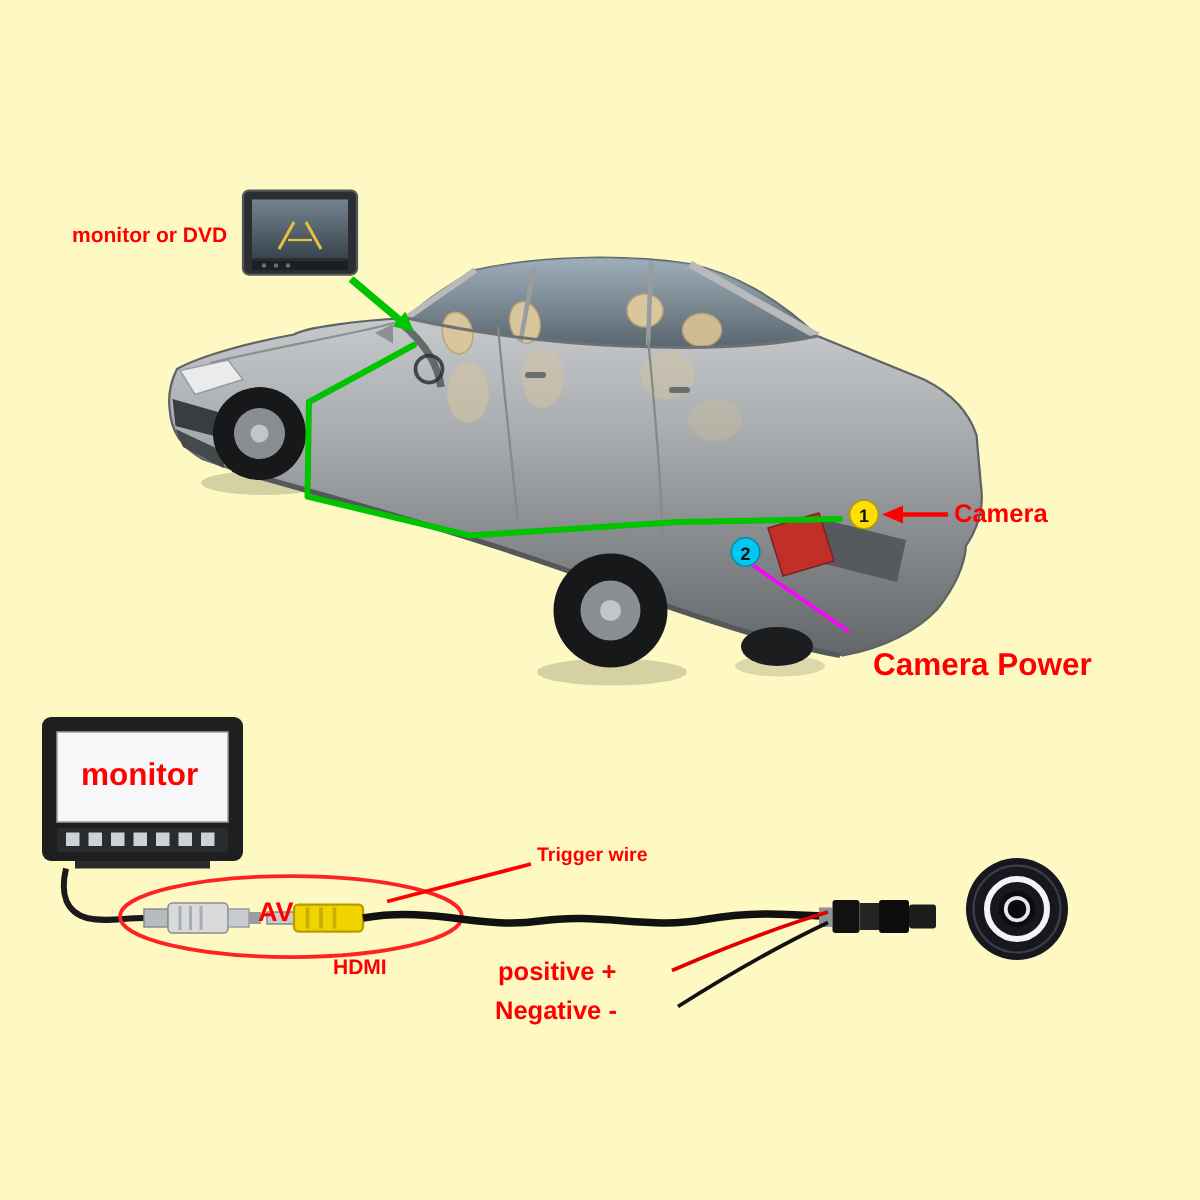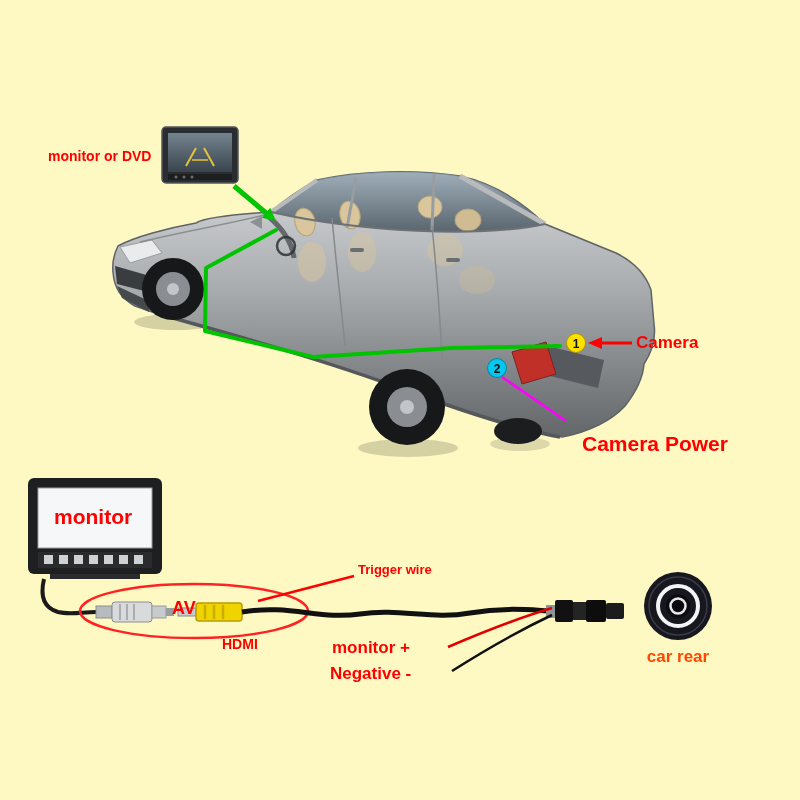--- a/index.html
+++ b/index.html
@@ -211,21 +211,20 @@
 <div class="marker" style="left:487px;top:358px;background:#00c8f0;">2</div>
 
 <div class="lbl" style="left:54px;top:505px;font-size:21px;">monitor</div>
 
 <div class="lbl" style="left:172px;top:559px;font-size:18px;margin-top:39px;">AV</div>
 
 <div class="lbl" style="left:222px;top:592px;font-size:14px;margin-top:44px;">HDMI</div>
 
 <div class="lbl" style="left:358px;top:562px;font-size:13px;">Trigger wire</div>
 
-<div class="lbl" style="left:332px;top:638px;font-size:17px;">monitor +</div>
+<div class="lbl" style="left:332px;top:638px;font-size:17px;">positive +</div>
 
 <div class="lbl" style="left:330px;top:664px;font-size:17px;">Negative -</div>
 
 <div class="caption">
-  <div>car rear</div>
 </div>
 
 </div>
 
 </body></html>

